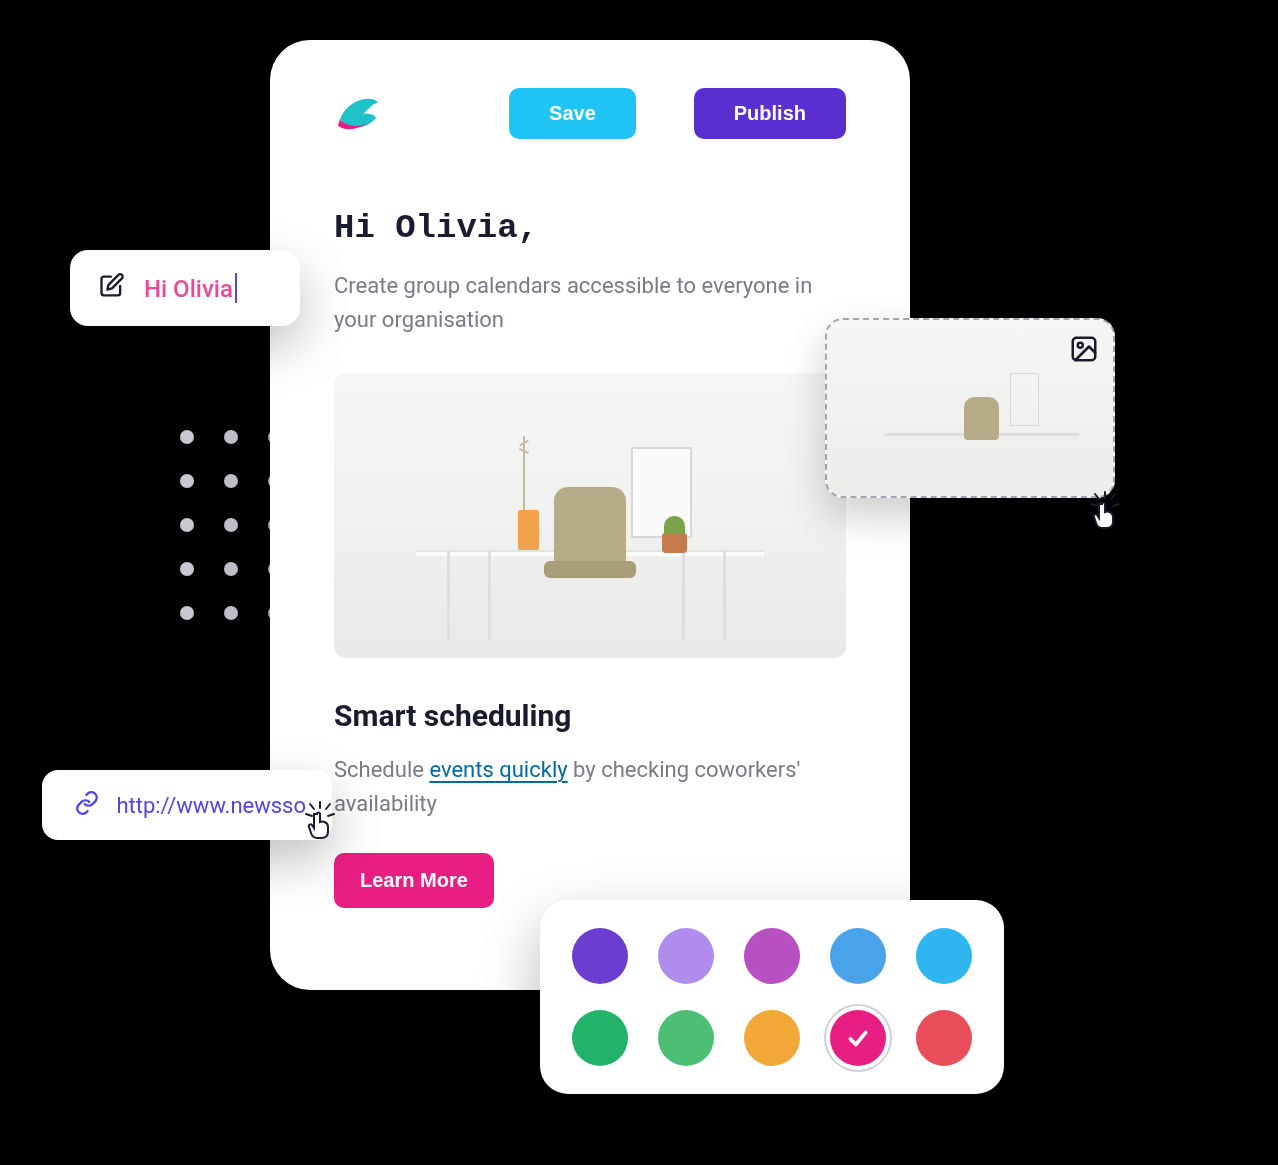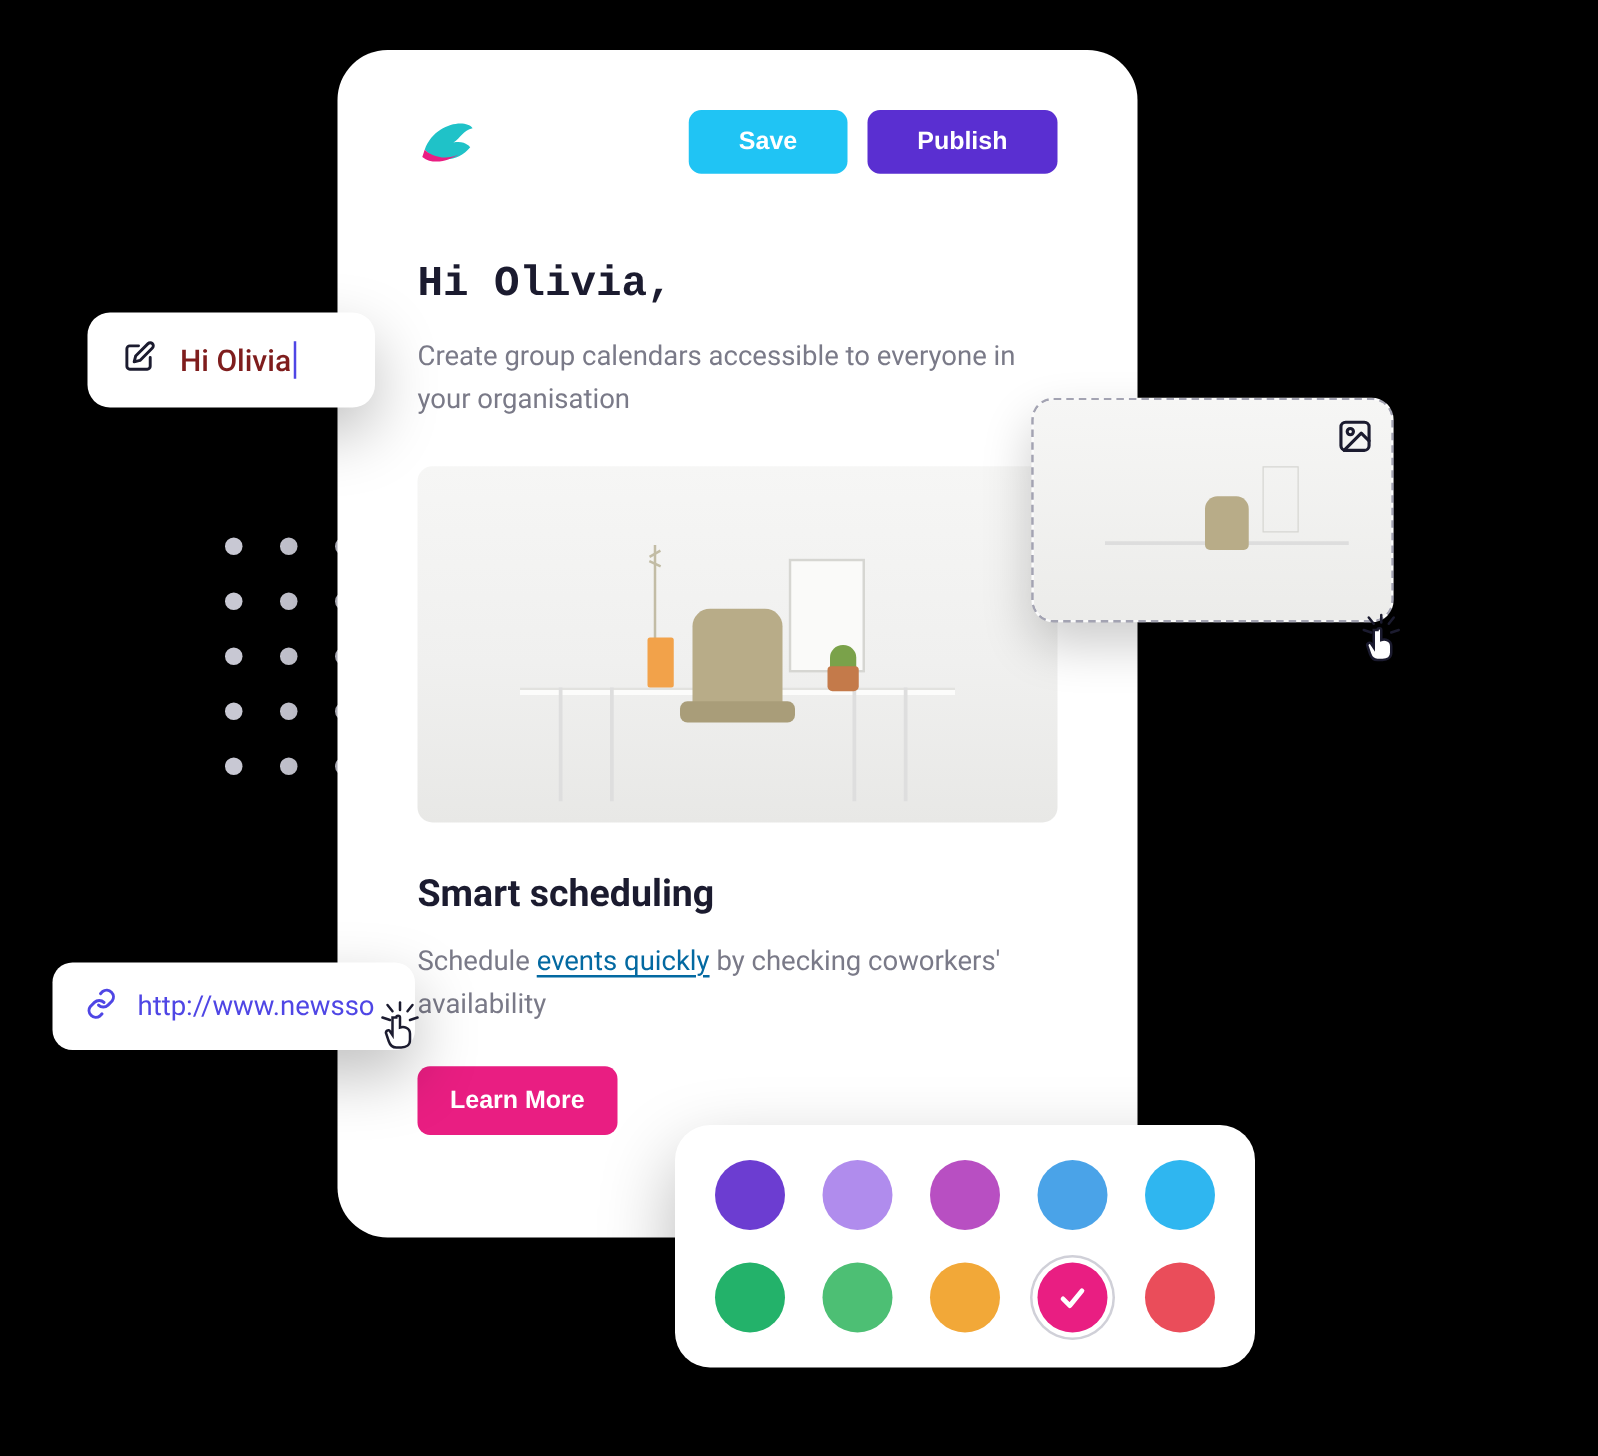--- a/index.html
+++ b/index.html
@@ -36,21 +36,21 @@
   .btn {
     border: none;
     border-radius: 10px;
     padding: 14px 40px;
     font-weight: 700;
     font-size: 20px;
     color: #fff;
     cursor: pointer;
   }
   .btn-save { background: #20c4f4; }
-  .btn-publish { background: #5a2fd1; }
+  .btn-publish { background: #5a2fd1; margin-left: 42px; }
 
   .greeting {
     font-size: 34px;
     font-weight: 700;
     color: #1b1b2f;
     margin-bottom: 22px;
     font-family: Liberation Mono, monospace;
   }
   .subgreeting {
     font-size: 22px;
@@ -117,21 +117,21 @@
     box-shadow: 0 20px 50px rgba(0,0,0,.25);
     padding: 22px 28px;
     display: flex;
     align-items: center;
     gap: 18px;
     min-width: 230px;
   }
   .edit-chip .txt {
     font-size: 24px;
     font-weight: 500;
-    color: #7f1d1d;
+    color: #ec4899;
   }
   .caret { display:inline-block; width:2px; height:30px; background:#4f46e5; margin-left:2px; vertical-align:-6px; }
 
   
   .dot-grid {
     position: absolute;
     left: 180px;
     top: 430px;
     display: grid;
     grid-template-columns: repeat(3, 14px);
@@ -147,20 +147,21 @@
     top: 770px;
     background: #fff;
     border-radius: 16px;
     box-shadow: 0 20px 50px rgba(0,0,0,.25);
     padding: 20px 26px;
     display: flex;
     align-items: center;
     gap: 16px;
     width: 290px;
     overflow: hidden;
+    justify-content: flex-end;
   }
   .link-pill .url { font-size: 22px; color:#4f46e5; white-space:nowrap; overflow:hidden; }
 
   
   .dropzone {
     position: absolute;
     left: 825px;
     top: 318px;
     width: 290px;
     height: 180px;

